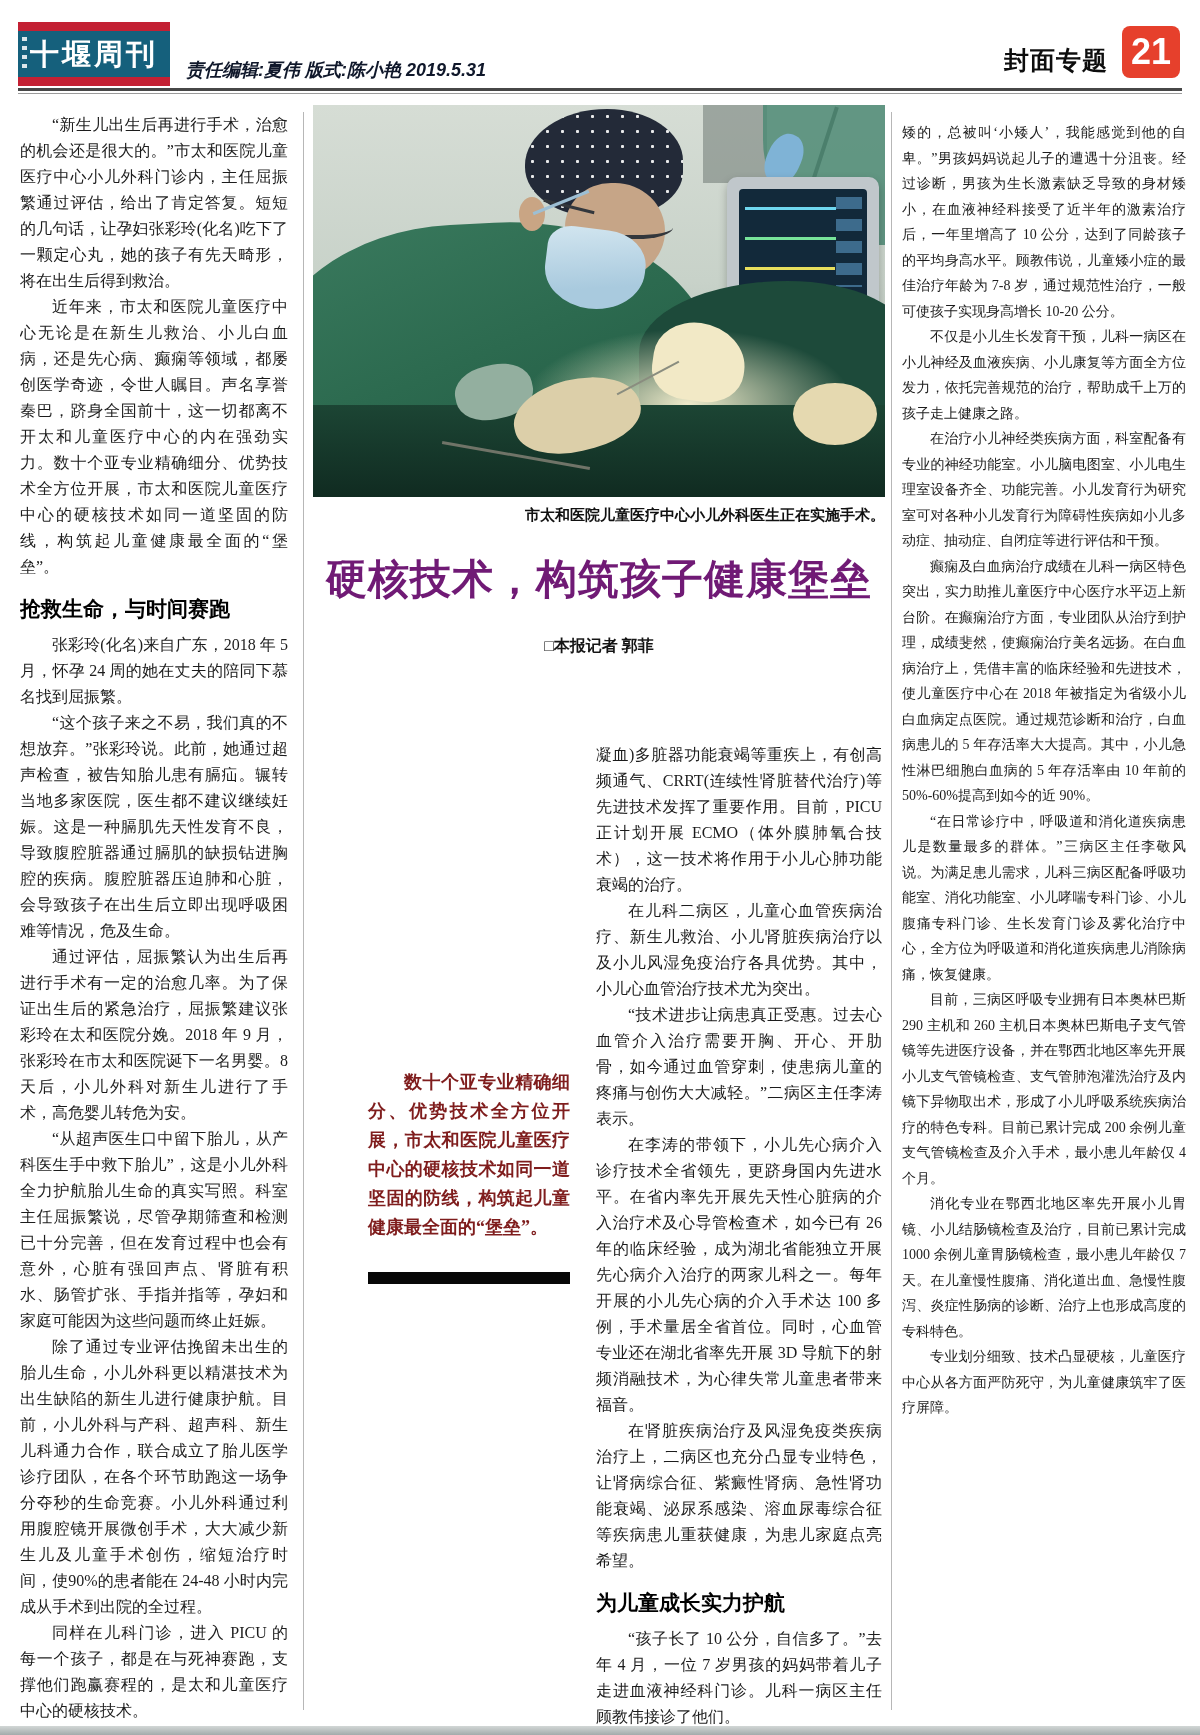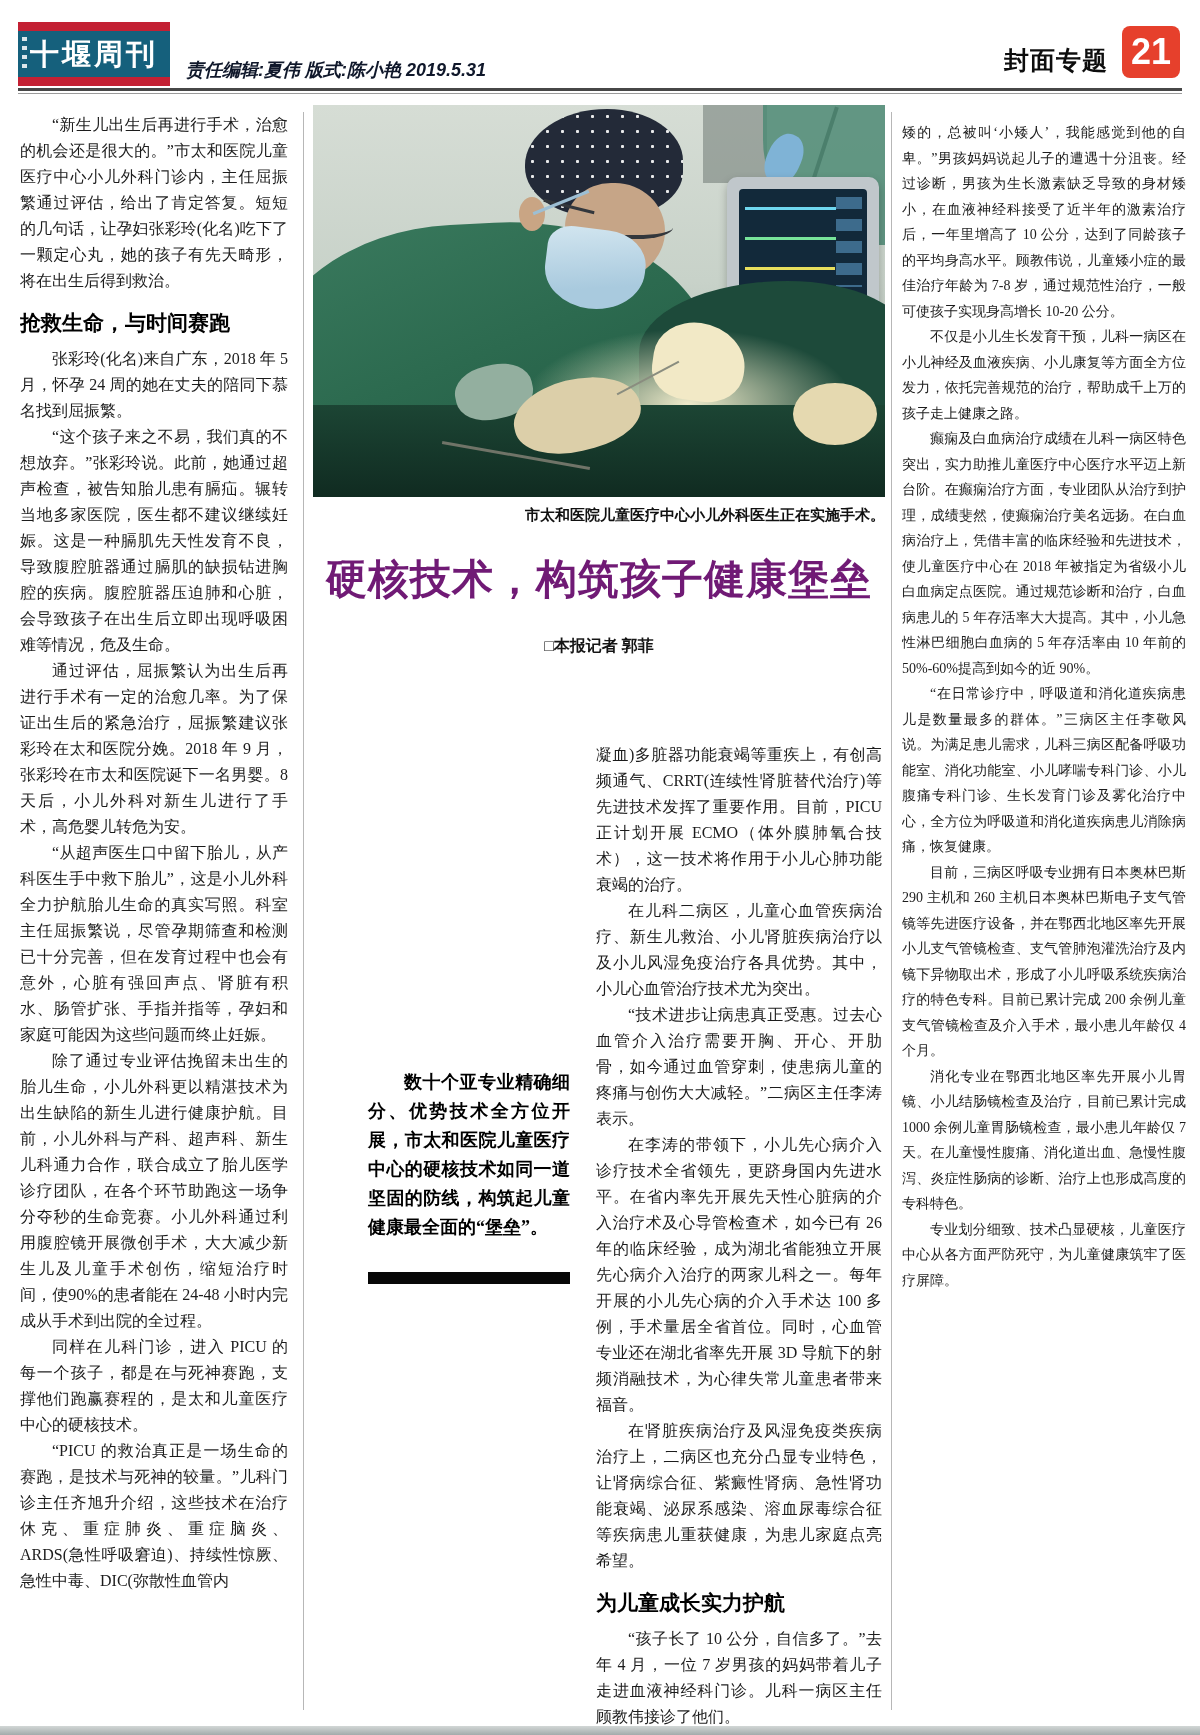--- a/index.html
+++ b/index.html
@@ -79,21 +79,21 @@
   
   .caption{position:absolute;left:313px;top:506px;width:572px;text-align:right;
            font-family:"Liberation Sans","DejaVu Sans",sans-serif;font-weight:bold;font-size:15px;color:#111;}
   .headline{position:absolute;left:303px;top:552px;width:592px;text-align:center;
             font-weight:900;font-size:41px;letter-spacing:1px;color:#701a75;}
   .byline{position:absolute;left:313px;top:636px;width:572px;text-align:center;
           font-weight:bold;font-size:16px;color:#151515;}
 
   
   .pullquote{position:absolute;left:368px;top:1068px;width:202px;text-align:justify;
-             font-weight:bold;font-size:18px;line-height:29px;text-indent:2em;color:#000000;}
+             font-weight:bold;font-size:18px;line-height:29px;text-indent:2em;color:#7f1d1d;}
   .pullbar{position:absolute;left:368px;top:1272px;width:202px;height:12px;background:#070707;}
 
   
   .footstrip{position:absolute;left:0;right:0;top:1726px;height:9px;
              background:linear-gradient(180deg,#d2d7d6,#a4abab);}
 </style>
 </head>
 <body>
 
 <div class="page">
@@ -110,20 +110,21 @@
   <div class="section-label">封面专题</div>
   <div class="page-num">21</div>
   <div class="rule-a"></div>
   <div class="rule-b"></div>
 
   <div class="vdiv left"></div>
   <div class="vdiv right"></div>
 
   <div class="coltext col-left">
     <p>“新生儿出生后再进行手术，治愈的机会还是很大的。”市太和医院儿童医疗中心小儿外科门诊内，主任屈振繁通过评估，给出了肯定答复。短短的几句话，让孕妇张彩玲(化名)吃下了一颗定心丸，她的孩子有先天畸形，将在出生后得到救治。</p>
+    <p>近年来，市太和医院儿童医疗中心无论是在新生儿救治、小儿白血病，还是先心病、癫痫等领域，都屡创医学奇迹，令世人瞩目。声名享誉秦巴，跻身全国前十，这一切都离不开太和儿童医疗中心的内在强劲实力。数十个亚专业精确细分、优势技术全方位开展，市太和医院儿童医疗中心的硬核技术如同一道坚固的防线，构筑起儿童健康最全面的“堡垒”。</p>
     <div class="col-heading">抢救生命，与时间赛跑</div>
     <p>张彩玲(化名)来自广东，2018 年 5 月，怀孕 24 周的她在丈夫的陪同下慕名找到屈振繁。</p>
     <p>“这个孩子来之不易，我们真的不想放弃。”张彩玲说。此前，她通过超声检查，被告知胎儿患有膈疝。辗转当地多家医院，医生都不建议继续妊娠。这是一种膈肌先天性发育不良，导致腹腔脏器通过膈肌的缺损钻进胸腔的疾病。腹腔脏器压迫肺和心脏，会导致孩子在出生后立即出现呼吸困难等情况，危及生命。</p>
     <p>通过评估，屈振繁认为出生后再进行手术有一定的治愈几率。为了保证出生后的紧急治疗，屈振繁建议张彩玲在太和医院分娩。2018 年 9 月，张彩玲在市太和医院诞下一名男婴。8 天后，小儿外科对新生儿进行了手术，高危婴儿转危为安。</p>
     <p>“从超声医生口中留下胎儿，从产科医生手中救下胎儿”，这是小儿外科全力护航胎儿生命的真实写照。科室主任屈振繁说，尽管孕期筛查和检测已十分完善，但在发育过程中也会有意外，心脏有强回声点、肾脏有积水、肠管扩张、手指并指等，孕妇和家庭可能因为这些问题而终止妊娠。</p>
     <p>除了通过专业评估挽留未出生的胎儿生命，小儿外科更以精湛技术为出生缺陷的新生儿进行健康护航。目前，小儿外科与产科、超声科、新生儿科通力合作，联合成立了胎儿医学诊疗团队，在各个环节助跑这一场争分夺秒的生命竞赛。小儿外科通过利用腹腔镜开展微创手术，大大减少新生儿及儿童手术创伤，缩短治疗时间，使90%的患者能在 24-48 小时内完成从手术到出院的全过程。</p>
     <p>同样在儿科门诊，进入 PICU 的每一个孩子，都是在与死神赛跑，支撑他们跑赢赛程的，是太和儿童医疗中心的硬核技术。</p>
     <p>“PICU 的救治真正是一场生命的赛跑，是技术与死神的较量。”儿科门诊主任齐旭升介绍，这些技术在治疗休克、重症肺炎、重症脑炎、ARDS(急性呼吸窘迫)、持续性惊厥、急性中毒、DIC(弥散性血管内</p>
   </div>
 
@@ -175,20 +176,21 @@
     <p>在李涛的带领下，小儿先心病介入诊疗技术全省领先，更跻身国内先进水平。在省内率先开展先天性心脏病的介入治疗术及心导管检查术，如今已有 26 年的临床经验，成为湖北省能独立开展先心病介入治疗的两家儿科之一。每年开展的小儿先心病的介入手术达 100 多例，手术量居全省首位。同时，心血管专业还在湖北省率先开展 3D 导航下的射频消融技术，为心律失常儿童患者带来福音。</p>
     <p>在肾脏疾病治疗及风湿免疫类疾病治疗上，二病区也充分凸显专业特色，让肾病综合征、紫癜性肾病、急性肾功能衰竭、泌尿系感染、溶血尿毒综合征等疾病患儿重获健康，为患儿家庭点亮希望。</p>
     <div class="col-heading">为儿童成长实力护航</div>
     <p>“孩子长了 10 公分，自信多了。”去年 4 月，一位 7 岁男孩的妈妈带着儿子走进血液神经科门诊。儿科一病区主任顾教伟接诊了他们。</p>
 
   </div>
 
   <div class="coltext col-right">
     <p class="cont">矮的，总被叫‘小矮人’，我能感觉到他的自卑。”男孩妈妈说起儿子的遭遇十分沮丧。经过诊断，男孩为生长激素缺乏导致的身材矮小，在血液神经科接受了近半年的激素治疗后，一年里增高了 10 公分，达到了同龄孩子的平均身高水平。顾教伟说，儿童矮小症的最佳治疗年龄为 7-8 岁，通过规范性治疗，一般可使孩子实现身高增长 10-20 公分。</p>
     <p>不仅是小儿生长发育干预，儿科一病区在小儿神经及血液疾病、小儿康复等方面全方位发力，依托完善规范的治疗，帮助成千上万的孩子走上健康之路。</p>
+    <p>在治疗小儿神经类疾病方面，科室配备有专业的神经功能室。小儿脑电图室、小儿电生理室设备齐全、功能完善。小儿发育行为研究室可对各种小儿发育行为障碍性疾病如小儿多动症、抽动症、自闭症等进行评估和干预。</p>
     <p>癫痫及白血病治疗成绩在儿科一病区特色突出，实力助推儿童医疗中心医疗水平迈上新台阶。在癫痫治疗方面，专业团队从治疗到护理，成绩斐然，使癫痫治疗美名远扬。在白血病治疗上，凭借丰富的临床经验和先进技术，使儿童医疗中心在 2018 年被指定为省级小儿白血病定点医院。通过规范诊断和治疗，白血病患儿的 5 年存活率大大提高。其中，小儿急性淋巴细胞白血病的 5 年存活率由 10 年前的 50%-60%提高到如今的近 90%。</p>
     <p>“在日常诊疗中，呼吸道和消化道疾病患儿是数量最多的群体。”三病区主任李敬风说。为满足患儿需求，儿科三病区配备呼吸功能室、消化功能室、小儿哮喘专科门诊、小儿腹痛专科门诊、生长发育门诊及雾化治疗中心，全方位为呼吸道和消化道疾病患儿消除病痛，恢复健康。</p>
     <p>目前，三病区呼吸专业拥有日本奥林巴斯 290 主机和 260 主机日本奥林巴斯电子支气管镜等先进医疗设备，并在鄂西北地区率先开展小儿支气管镜检查、支气管肺泡灌洗治疗及内镜下异物取出术，形成了小儿呼吸系统疾病治疗的特色专科。目前已累计完成 200 余例儿童支气管镜检查及介入手术，最小患儿年龄仅 4 个月。</p>
     <p>消化专业在鄂西北地区率先开展小儿胃镜、小儿结肠镜检查及治疗，目前已累计完成 1000 余例儿童胃肠镜检查，最小患儿年龄仅 7 天。在儿童慢性腹痛、消化道出血、急慢性腹泻、炎症性肠病的诊断、治疗上也形成高度的专科特色。</p>
     <p>专业划分细致、技术凸显硬核，儿童医疗中心从各方面严防死守，为儿童健康筑牢了医疗屏障。</p>
   </div>
 
   <div class="footstrip"></div>
 </div>
 

